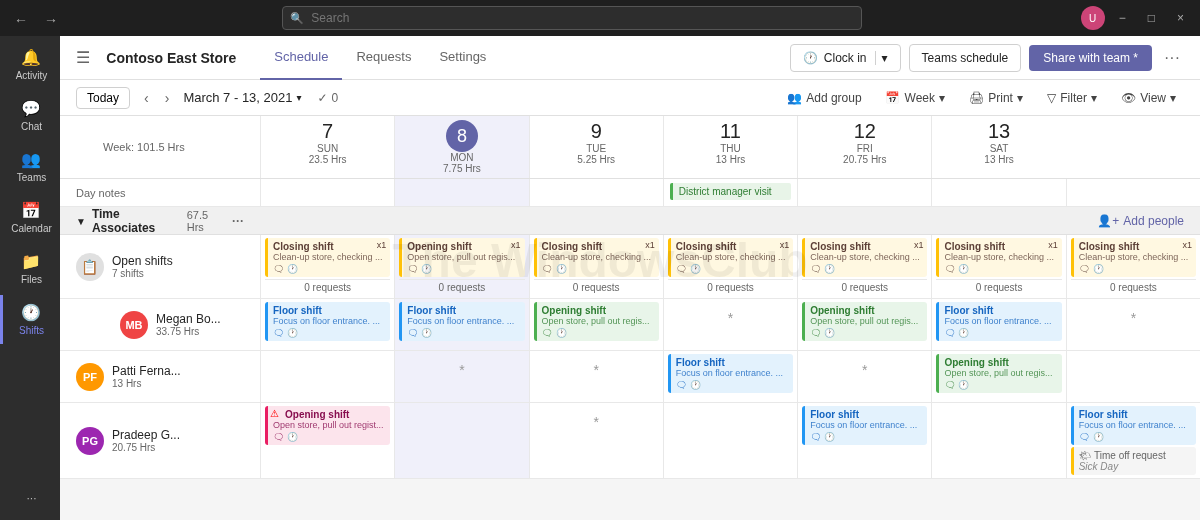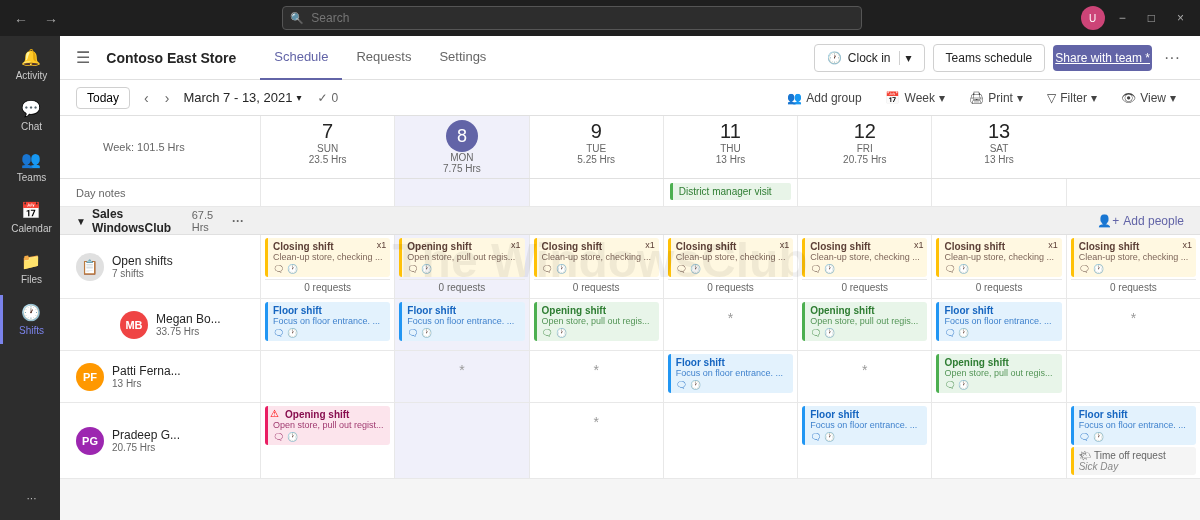--- a/index.html
+++ b/index.html
@@ -34,21 +34,21 @@
     .topbar { height: 44px; background: #fff; border-bottom: 1px solid #e0e0e0; display: flex; align-items: center; padding: 0 16px; gap: 12px; }
     .hamburger { font-size: 16px; cursor: pointer; color: #666; margin-right: 4px; }
     .store-name { font-weight: 600; font-size: 14px; color: #252525; margin-right: 12px; }
     .nav-tabs { display: flex; gap: 0; }
     .nav-tab { padding: 0 14px; height: 44px; display: flex; align-items: center; font-size: 13px; cursor: pointer; color: #666; border-bottom: 2px solid transparent; }
     .nav-tab.active { color: #6264a7; border-bottom: 2px solid #6264a7; font-weight: 500; }
     .topbar-right { margin-left: auto; display: flex; align-items: center; gap: 8px; }
     .btn-clock { display: flex; align-items: center; gap: 6px; border: 1px solid #d0d0d0; border-radius: 4px; padding: 6px 12px; cursor: pointer; background: white; font-size: 12px; color: #252525; }
     .btn-clock .arrow { border-left: 1px solid #d0d0d0; padding-left: 6px; margin-left: 2px; }
     .btn-copy { border: 1px solid #d0d0d0; border-radius: 4px; padding: 6px 12px; cursor: pointer; background: white; font-size: 12px; color: #252525; }
-    .btn-share { background: #6264a7; color: white; border: none; border-radius: 4px; padding: 6px 2px; cursor: pointer; font-size: 12px; font-weight: 500; text-decoration: underline; }
+    .btn-share { background: #6264a7; color: white; border: none; border-radius: 4px; padding: 6px 14px; cursor: pointer; font-size: 12px; font-weight: 500; }
     .btn-more-dots { background: none; border: none; font-size: 16px; cursor: pointer; color: #666; padding: 4px; }
 
     
     .subtoolbar { height: 36px; background: #fff; border-bottom: 1px solid #e0e0e0; display: flex; align-items: center; padding: 0 16px; gap: 8px; }
     .btn-today { border: 1px solid #d0d0d0; border-radius: 4px; padding: 3px 10px; font-size: 12px; cursor: pointer; background: white; }
     .nav-arrows { display: flex; gap: 4px; }
     .nav-arrow { background: none; border: none; cursor: pointer; font-size: 14px; color: #666; padding: 2px 6px; }
     .date-range { font-size: 13px; font-weight: 500; color: #252525; display: flex; align-items: center; gap: 4px; }
     .check-count { display: flex; align-items: center; gap: 4px; color: #666; font-size: 12px; margin-left: 8px; }
     .subtoolbar-right { margin-left: auto; display: flex; align-items: center; gap: 8px; }
@@ -277,21 +277,21 @@
           <div class="district-note">District manager visit</div>
         </div>
         <div class="notes-cell"></div>
         <div class="notes-cell"></div>
         <div class="notes-cell"></div>
       </div>
 
       <div class="section-header">
         <div class="section-title">
           <span style="font-size:10px;">▼</span>
-          <span>Sales WindowsClub</span>
+          <span>Time Associates</span>
           <span class="section-hrs">67.5 Hrs</span>
           <span class="section-dots">···</span>
         </div>
         <div class="section-right">
           <button class="add-people-btn">
             <span>👤+</span>
             <span>Add people</span>
           </button>
         </div>
       </div>

